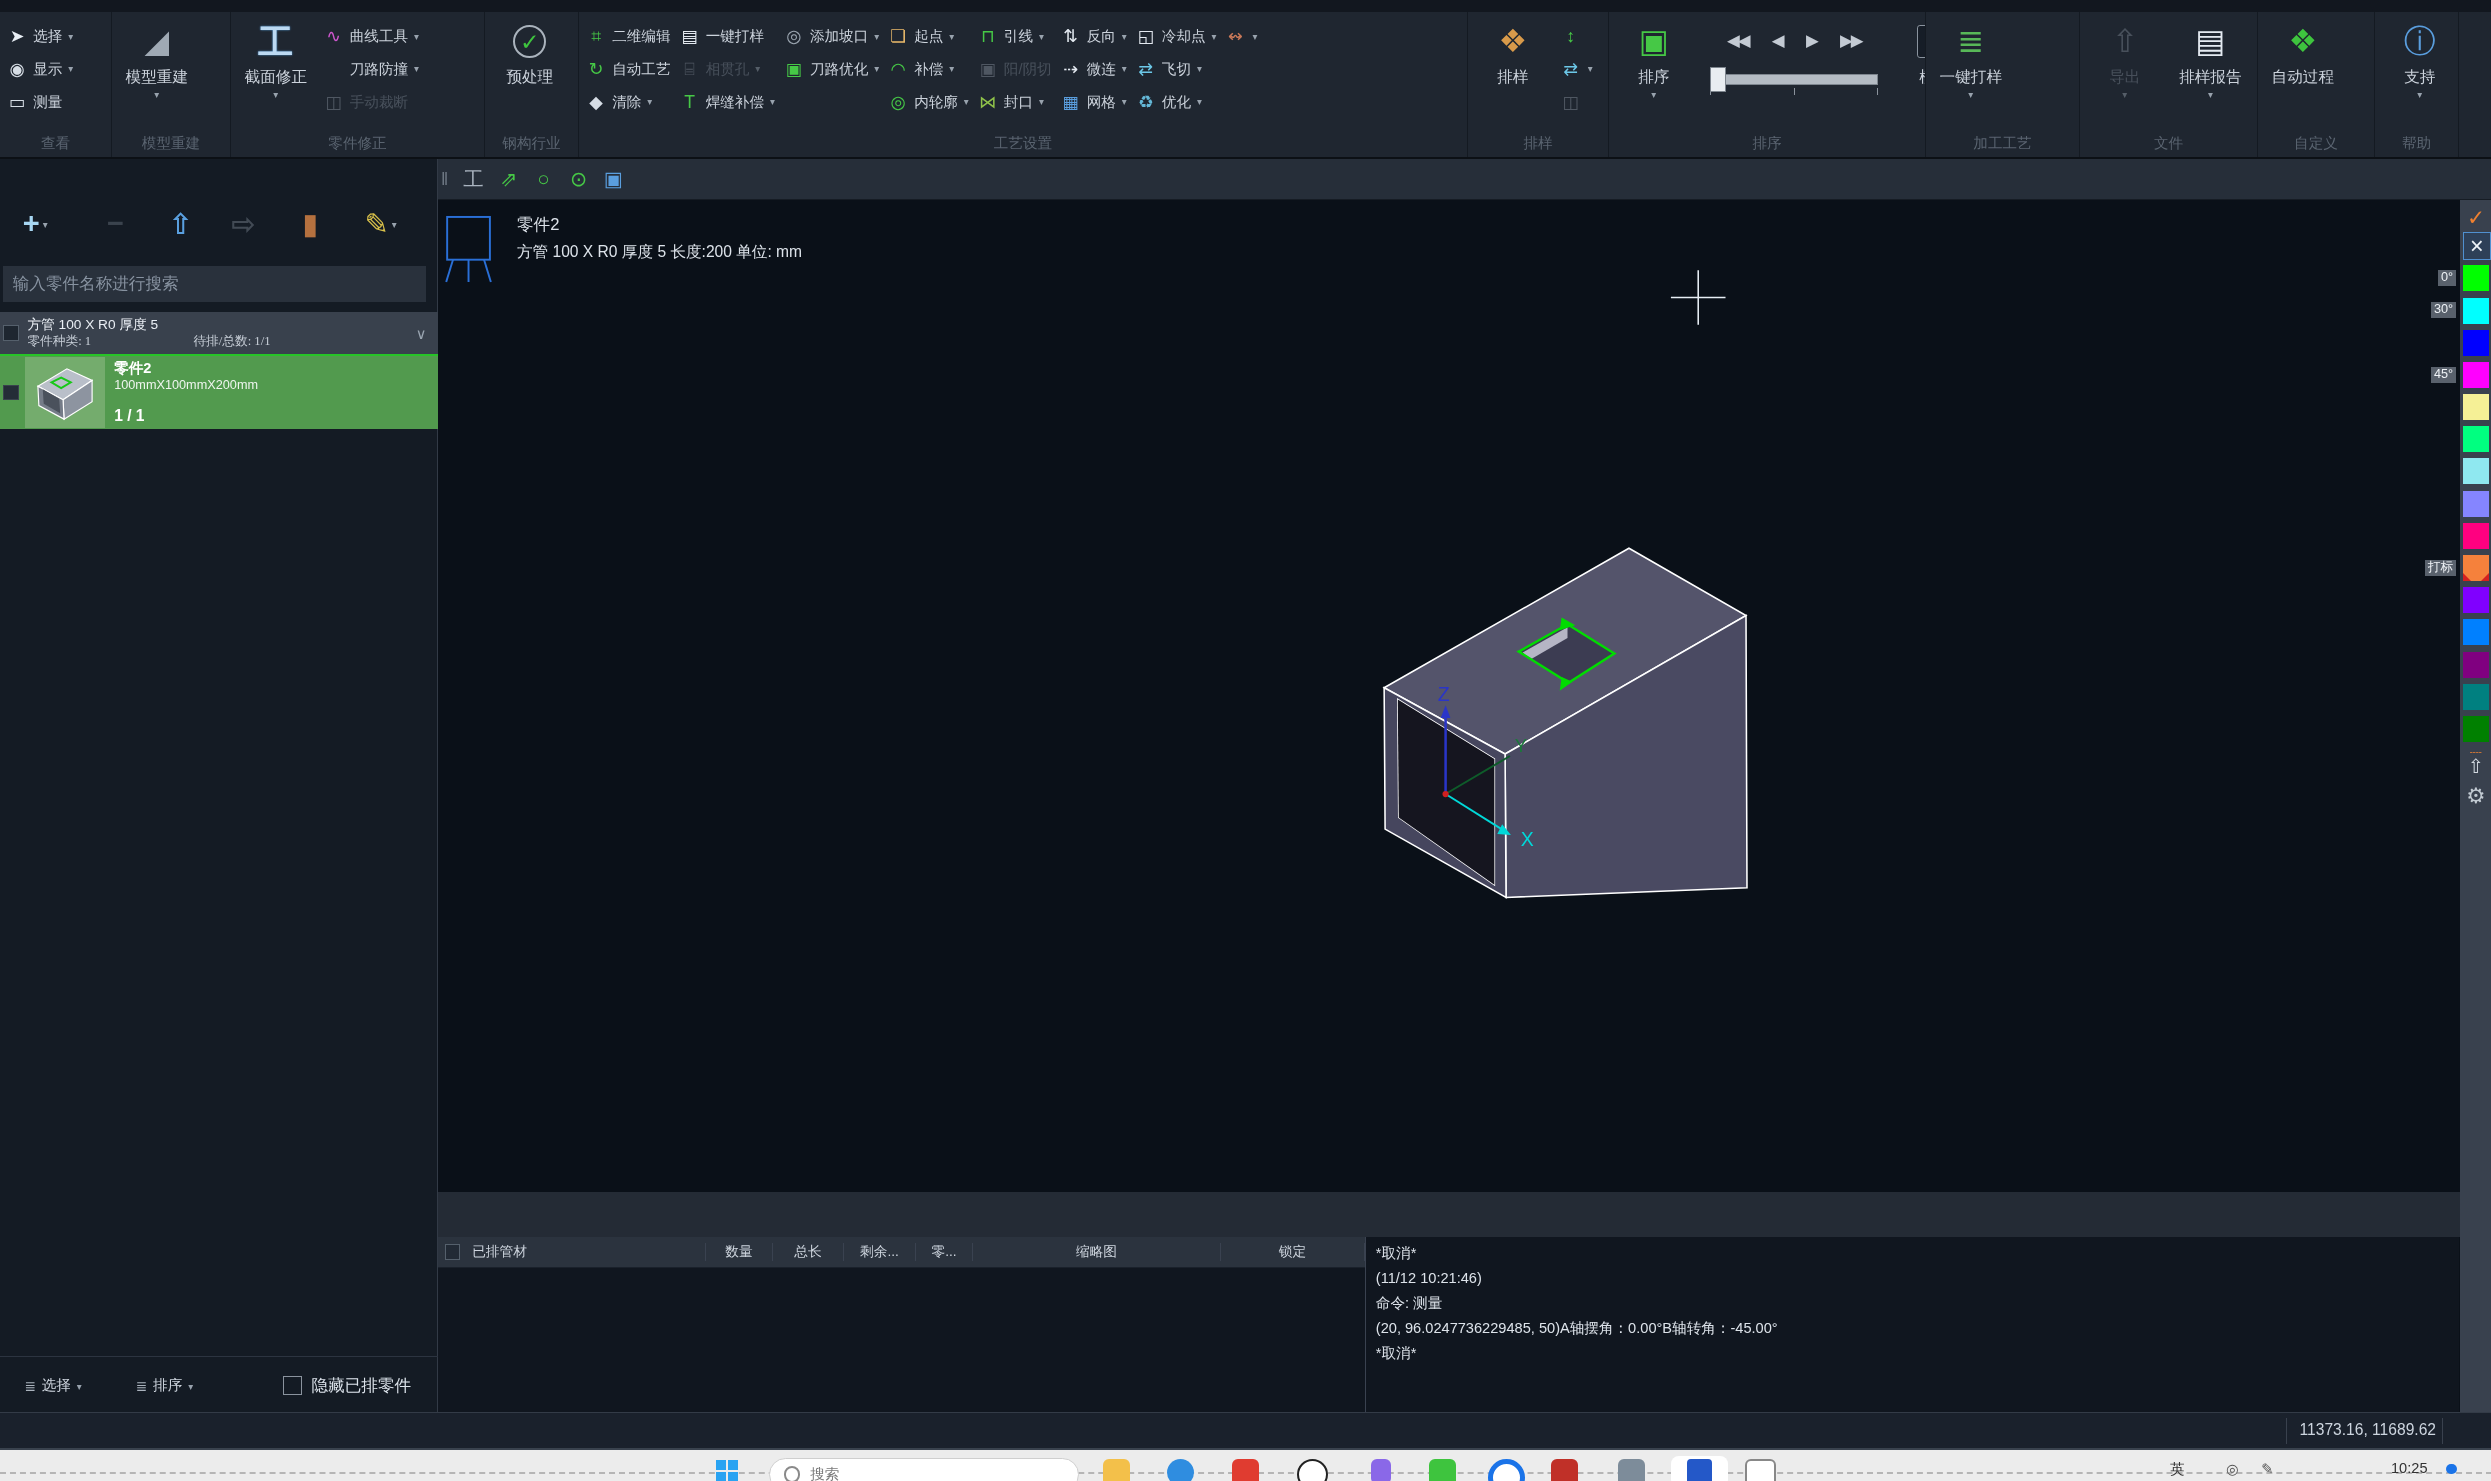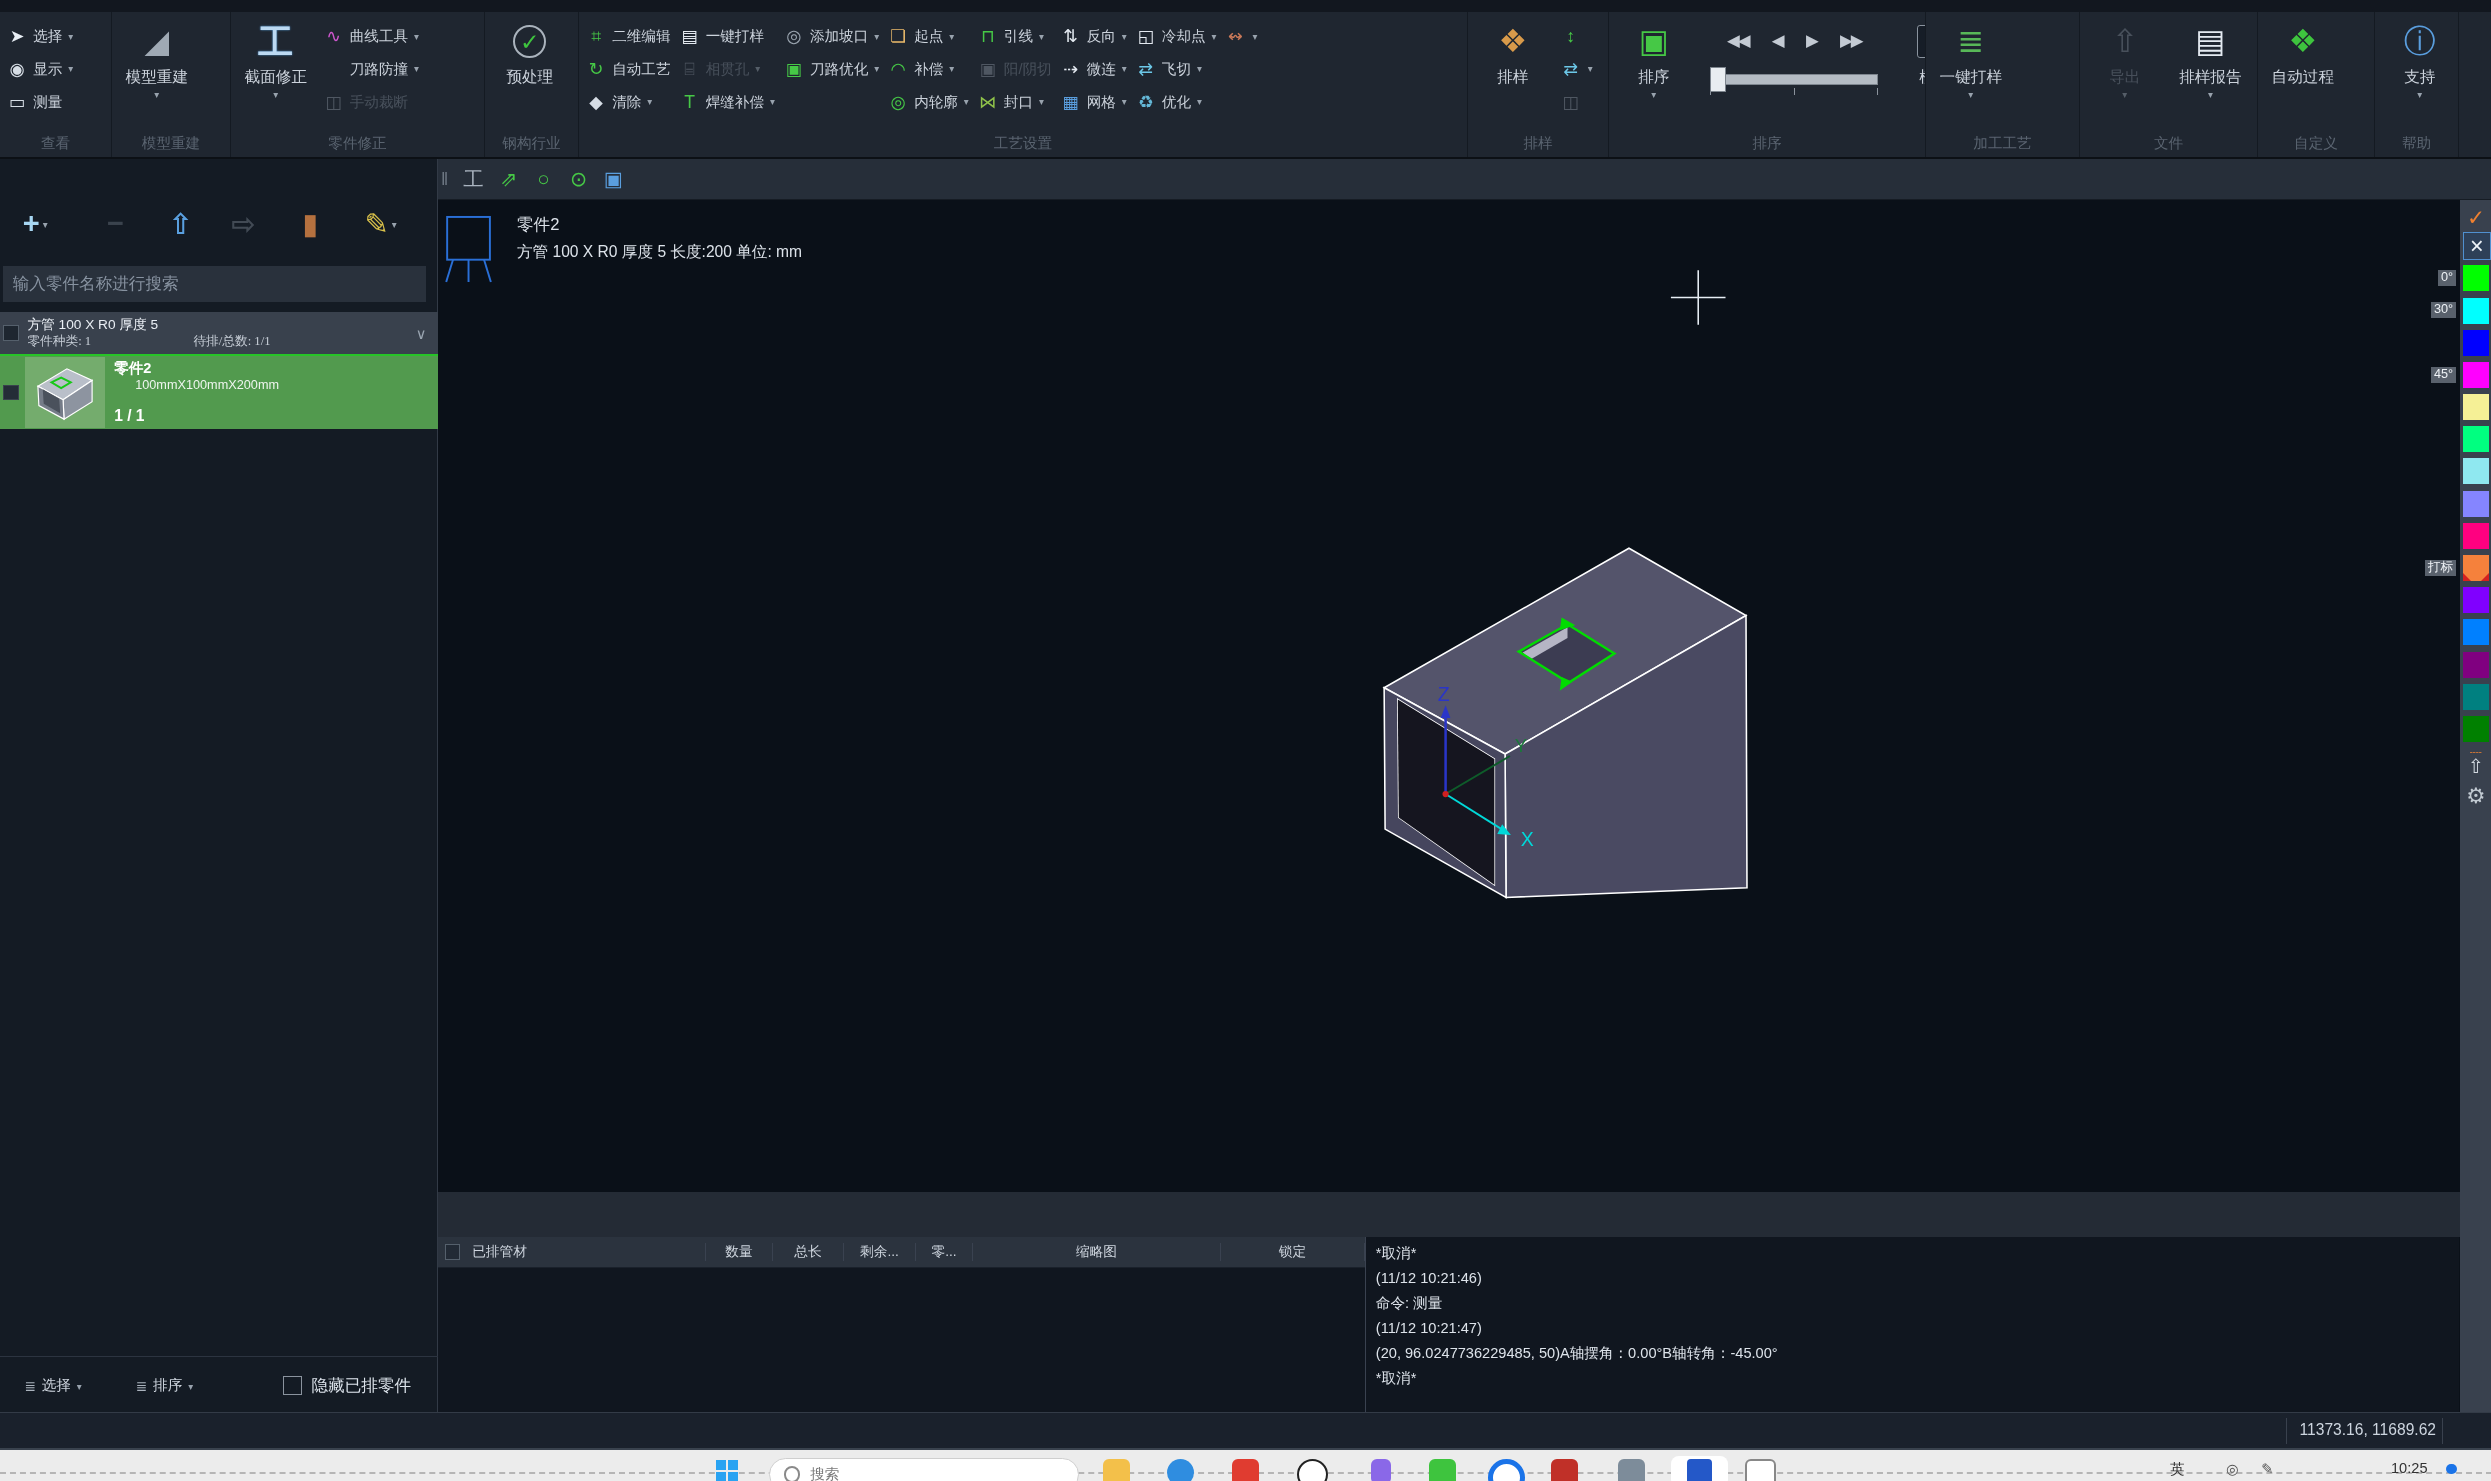--- a/index.html
+++ b/index.html
@@ -53,21 +53,21 @@
   .lp-group-title{color:#e9eef4;font-size:13.7px;line-height:16.6px;}
   .lp-group-meta{display:flex;color:#c6cdd6;font-size:12.7px;line-height:14.6px;font-family:Liberation Serif, serif;}
   .lp-group-meta span:first-child{width:166px;}
   .chev{color:#9aa5b1;font-size:14.6px;margin-right:11.7px;}
   .lp-item{position:absolute;left:0;top:195px;width:438px;height:75px;background:#529a4e;border-top:2px solid #27c427;
            box-sizing:border-box;display:flex;align-items:center;}
   .lp-item .cb{margin-left:2.9px;background:#242c37;border-color:#39424d;}
   .lp-thumb{width:80px;height:71px;background:#74ac6d;margin-left:6.8px;display:flex;align-items:center;justify-content:center;}
   .lp-item-text{margin-left:8.8px;color:#fff;}
   .lp-item-name{font-size:14.6px;font-weight:bold;line-height:17.6px;}
-  .lp-item-dims{font-size:12.7px;line-height:15.6px;color:#eef5ee;margin-left:21px;}
+  .lp-item-dims{font-size:12.7px;line-height:15.6px;color:#eef5ee;}
   .lp-item-progress{font-size:15.6px;font-weight:bold;margin-top:13.7px;}
   .lp-footer{position:absolute;left:0;top:1197px;width:438px;height:57px;border-top:1px solid #2c3440;
              display:flex;align-items:center;}
   .lpf-btn{display:flex;align-items:center;gap:5.9px;color:#cfd6df;font-size:14.6px;margin-left:24.4px;}
   .lpf-btn .lpf-ic{font-size:13.7px;color:#aab3bd;}
   .lpf-hide{display:flex;align-items:center;gap:9.8px;color:#dde4ec;font-size:16.6px;margin-left:90px;}
   .lpf-hide .cb{width:16.6px;height:16.6px;background:transparent;border-color:#8a939e;}
 
   
   .vp-toolbar{left:438px;top:159px;width:2054px;height:41px;background:#262e39;border-bottom:1px solid #161c24;
@@ -600,21 +600,20 @@
         <div class="bp-th" style="width: 72px;">剩余...</div>
         <div class="bp-th" style="width: 57px;">零...</div>
         <div class="bp-th" style="width: 248px;">缩略图</div>
         <div class="bp-th" style="width: 144px;">锁定</div>
       </div>
   </div>
   <div class="abs bp-log" id="logPane">
       <div class="log-line">*取消*</div>
       <div class="log-line">(11/12 10:21:46)</div>
       <div class="log-line">命令: 测量</div>
-      <div class="log-line">(11/12 10:21:47)</div>
       <div class="log-line">(20, 96.0247736229485, 50)A轴摆角：0.00°B轴转角：-45.00°</div>
       <div class="log-line">*取消*</div>
     </div>
 
   <div class="abs statusbar">
     <div class="st-sep" style="right:205px"></div>
     <span class="coords">11373.16, 11689.62</span>
     <div class="st-sep" style="right:49px"></div>
   </div>
 

